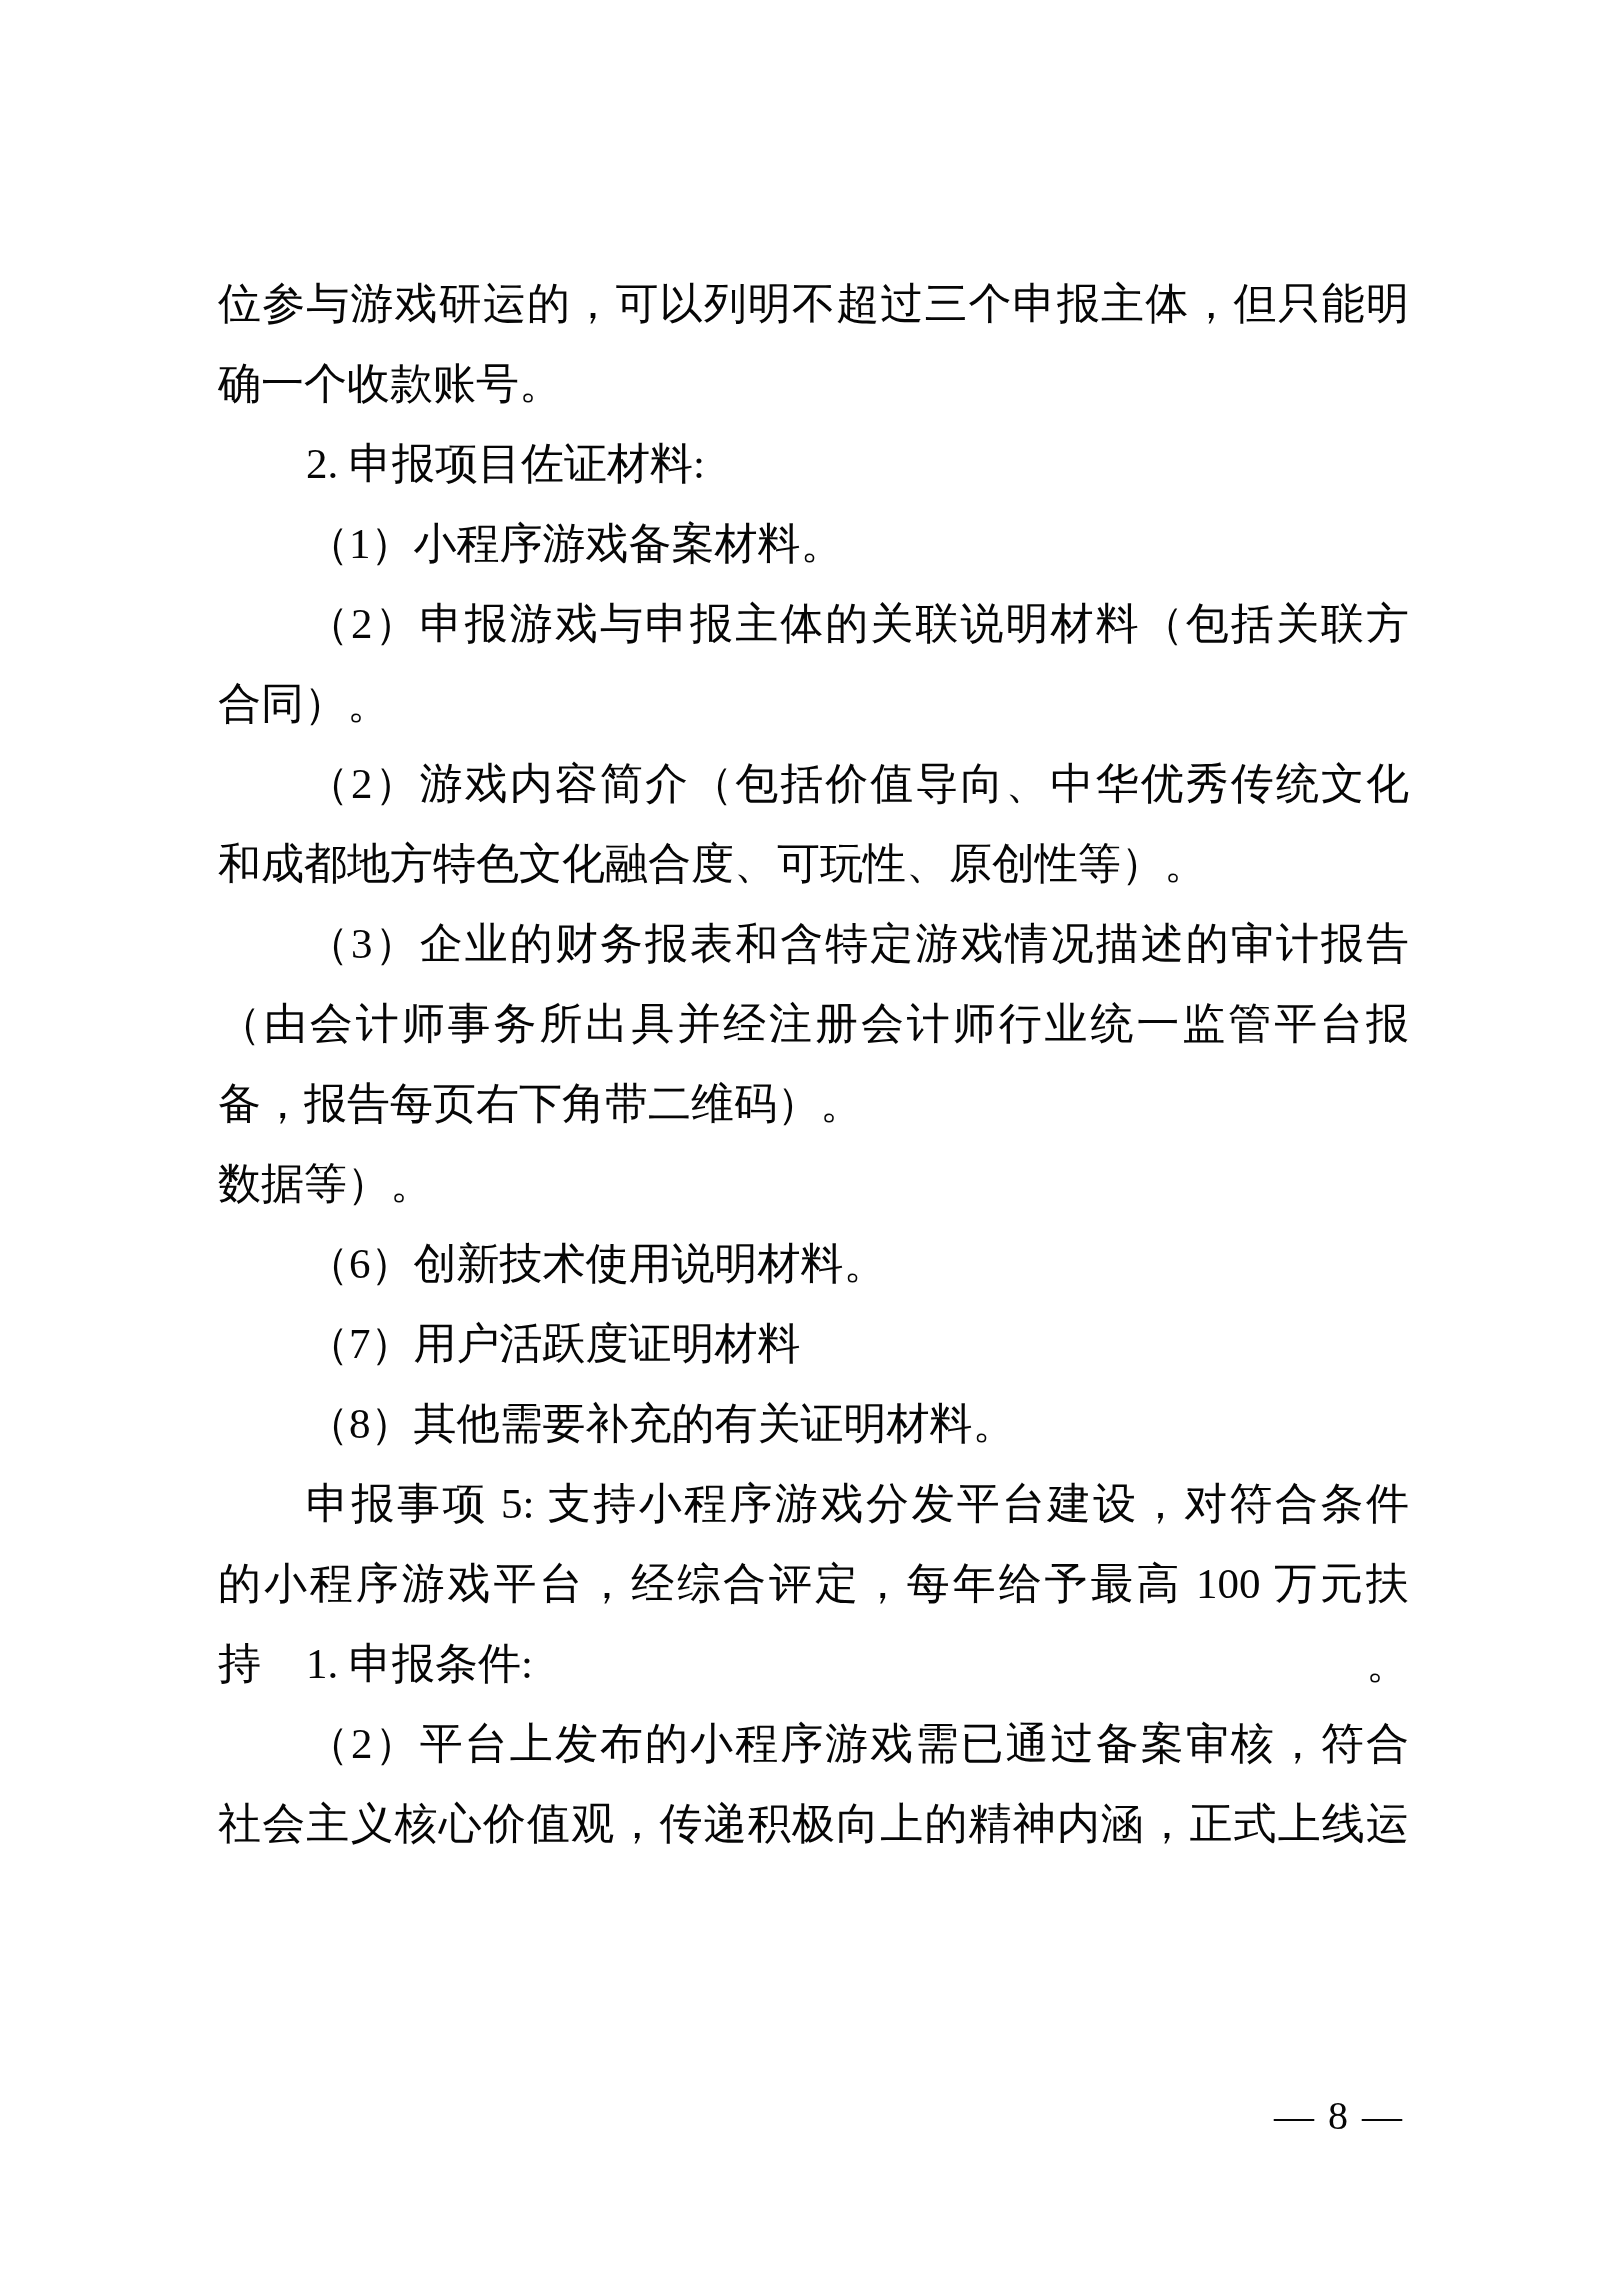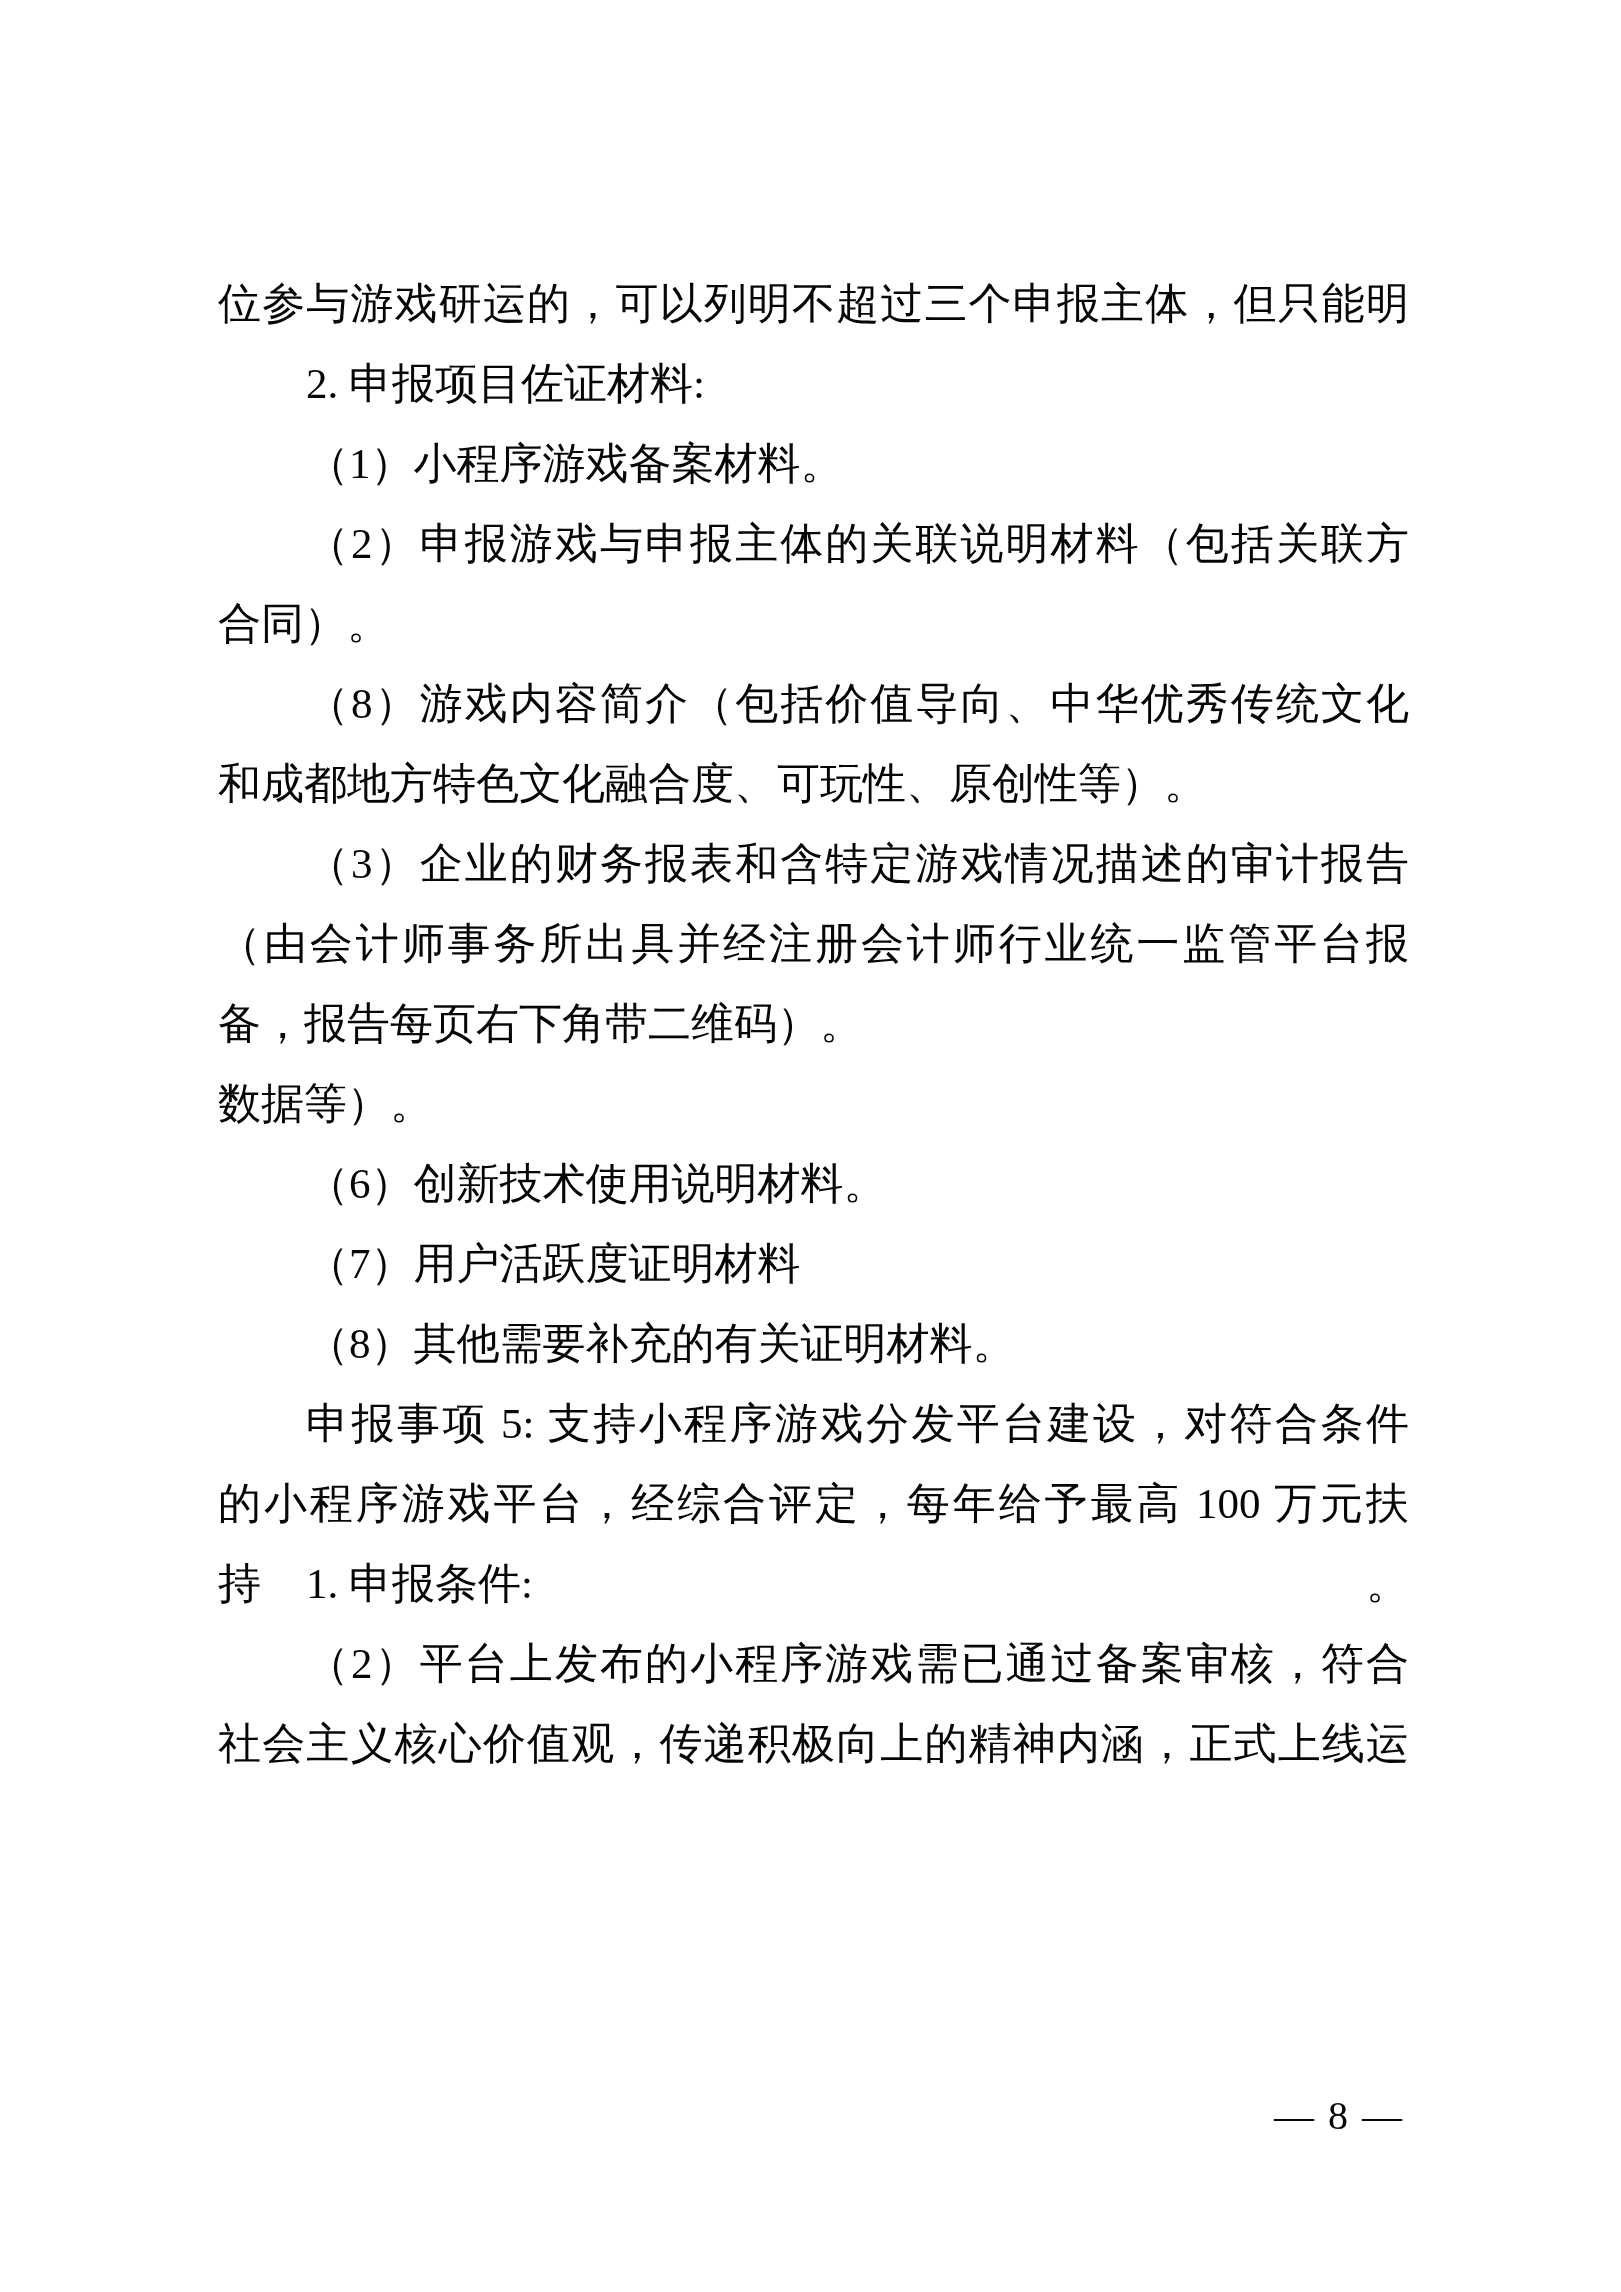--- a/index.html
+++ b/index.html
@@ -45,25 +45,26 @@
     line-height: 43px;
     color: #060606;
   }
 </style>
 </head>
 <body>
 
 <div class="page">
   <div class="content">
     <div class="line full">位参与游戏研运的，可以列明不超过三个申报主体，但只能明</div>
+    <div class="line">确一个收款账号。</div>
     <div class="line indent">2. 申报项目佐证材料:</div>
     <div class="line indent">（1）小程序游戏备案材料。</div>
     <div class="line full indent">（2）申报游戏与申报主体的关联说明材料（包括关联方</div>
     <div class="line">合同）。</div>
-    <div class="line full indent">（8）游戏内容简介（包括价值导向、中华优秀传统文化</div>
+    <div class="line full indent">（2）游戏内容简介（包括价值导向、中华优秀传统文化</div>
     <div class="line">和成都地方特色文化融合度、可玩性、原创性等）。</div>
     <div class="line full indent">（3）企业的财务报表和含特定游戏情况描述的审计报告</div>
     <div class="line full">（由会计师事务所出具并经注册会计师行业统一监管平台报</div>
     <div class="line">备，报告每页右下角带二维码）。</div>
     <div class="line">数据等）。</div>
     <div class="line indent">（6）创新技术使用说明材料。</div>
     <div class="line indent">（7）用户活跃度证明材料</div>
     <div class="line indent">（8）其他需要补充的有关证明材料。</div>
     <div class="line full indent">申报事项 5: 支持小程序游戏分发平台建设，对符合条件</div>
     <div class="line full">的小程序游戏平台，经综合评定，每年给予最高 100 万元扶持。</div>

